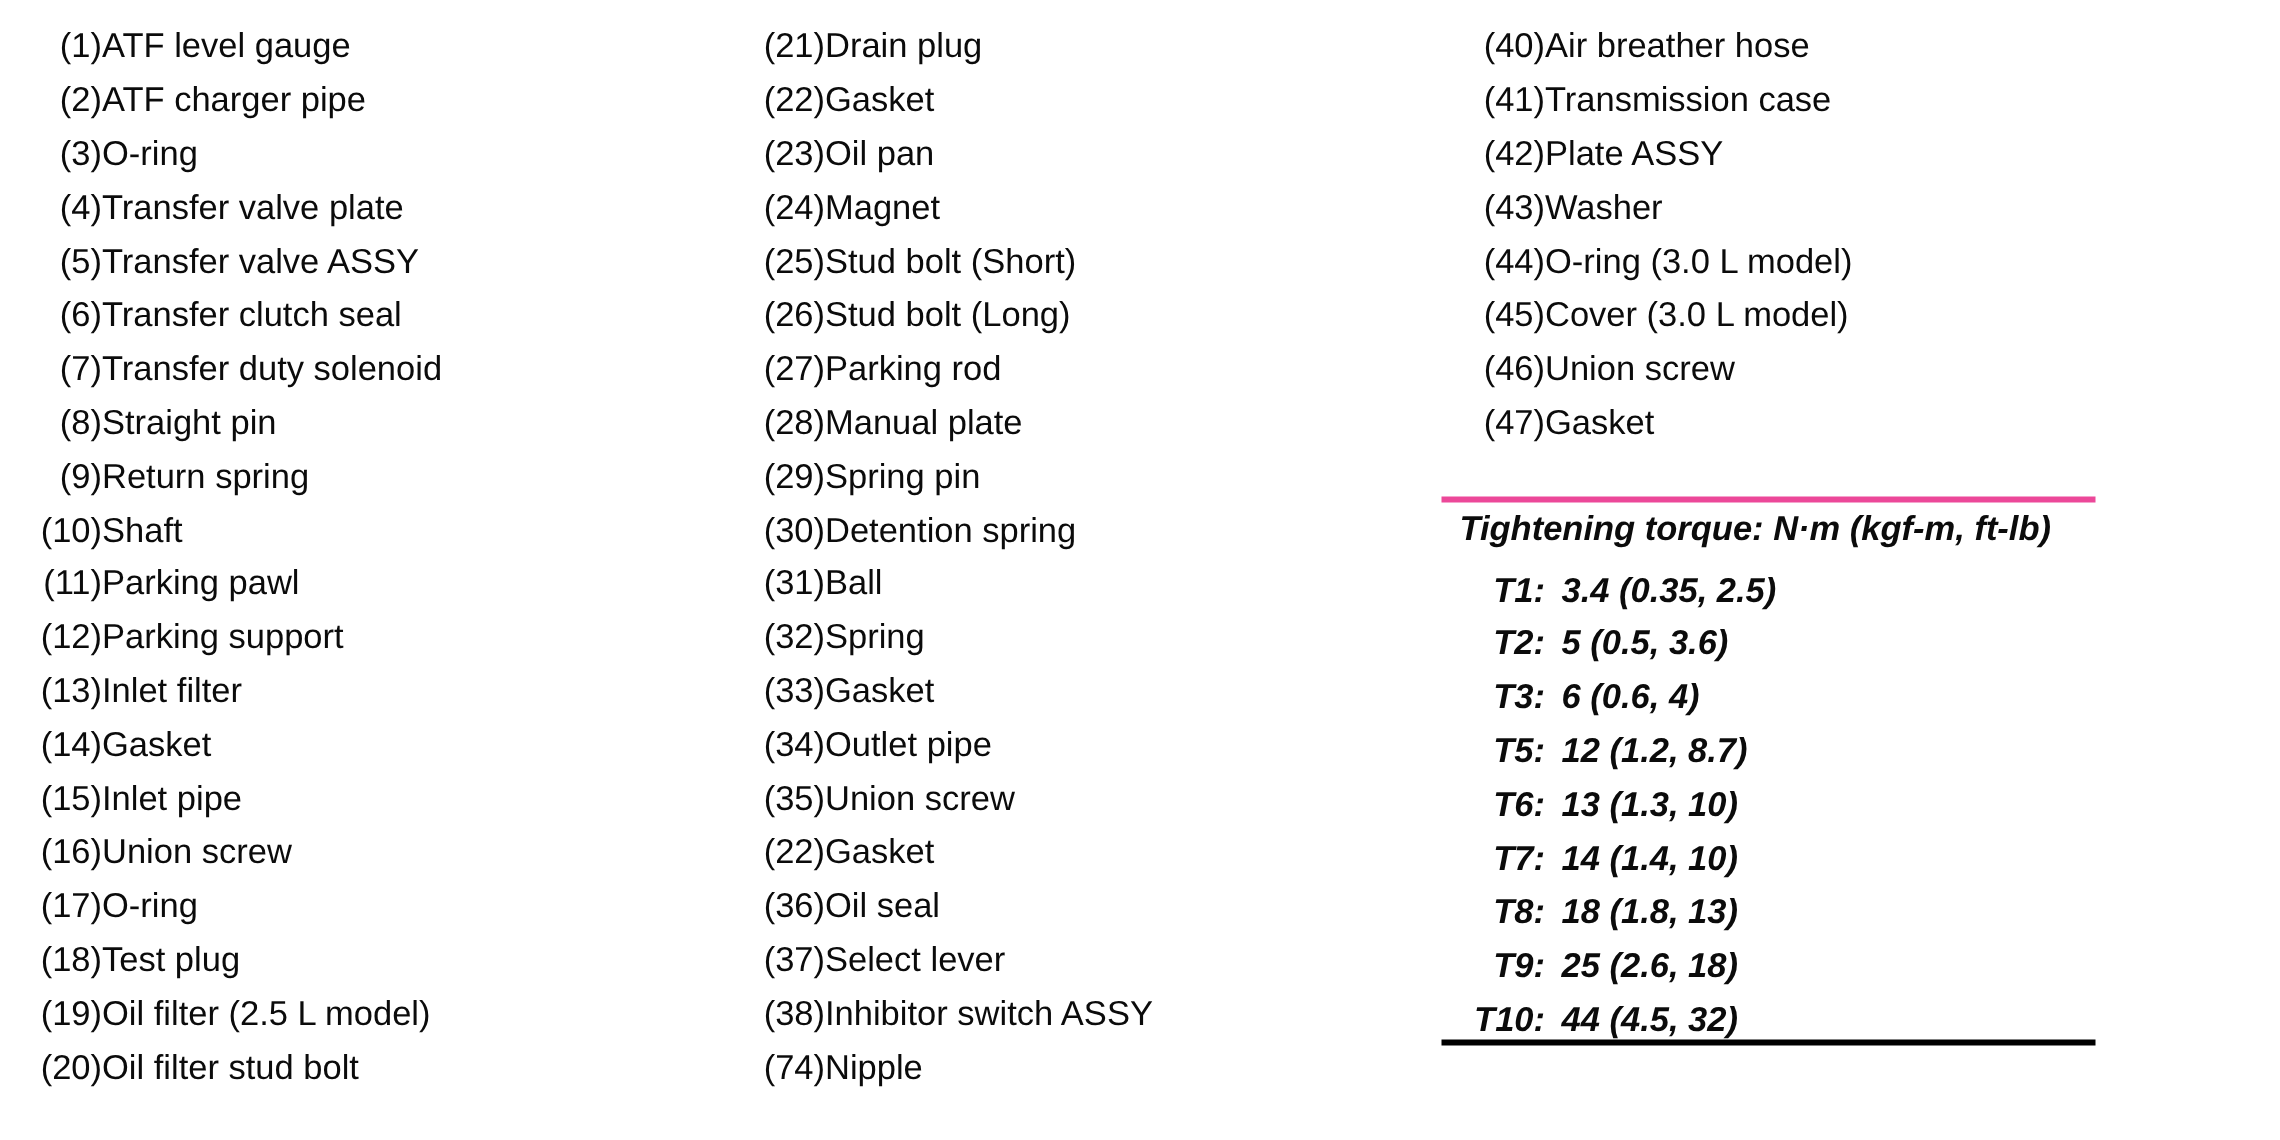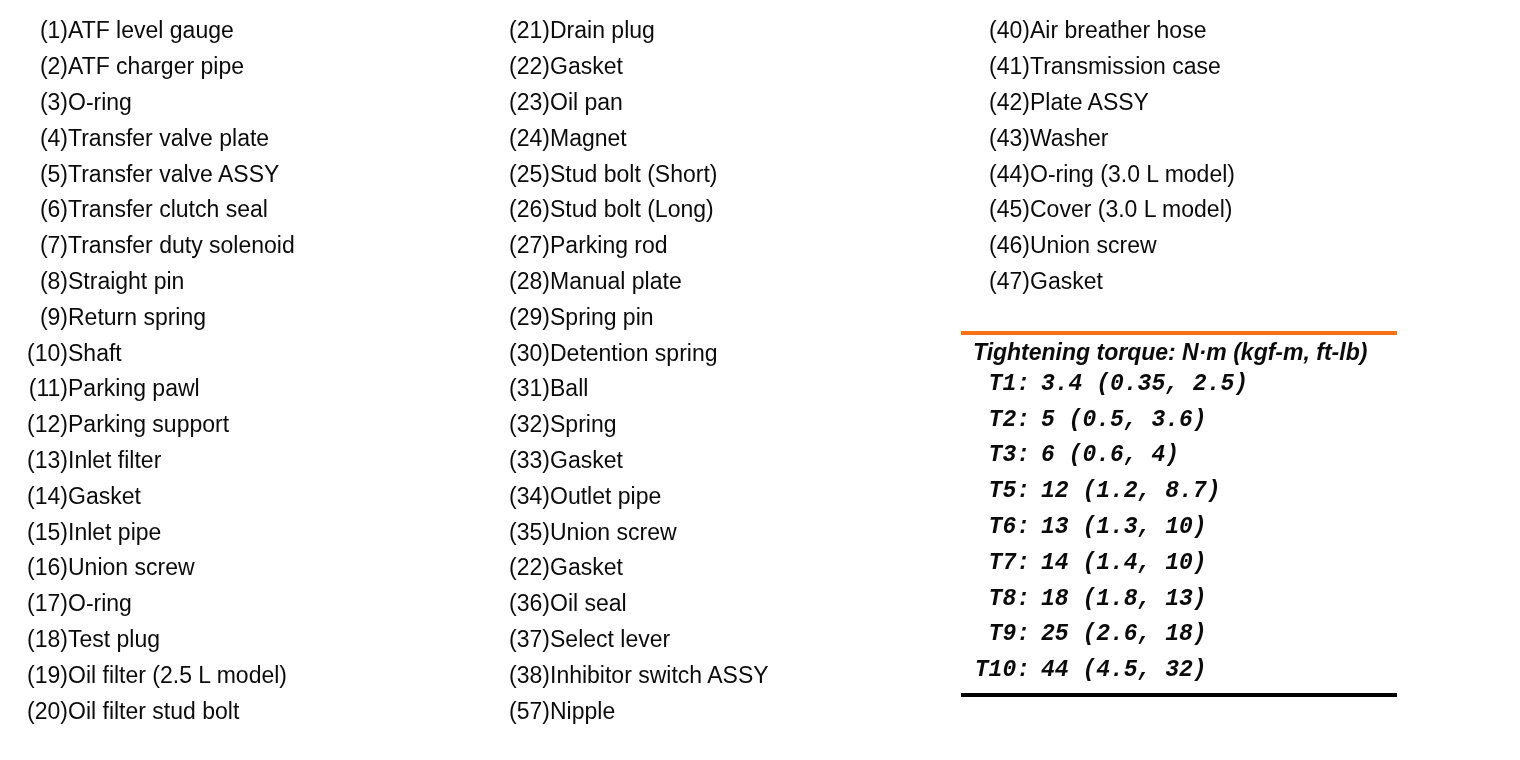--- a/index.html
+++ b/index.html
@@ -35,37 +35,36 @@
     width: 48px;
     text-align: right;
   }
   .part-label {
   }
   .torque-table {
     position: absolute;
     left: 961px;
     top: 331px;
     width: 436px;
-    border-top: 4px solid #f97316;
+    border-top: 4px solid #ec4899;
     border-bottom: 4px solid #000000;
     font-weight: bold;
     font-style: italic;
   }
   .torque-title {
     height: 35.8px;
     line-height: 35.8px;
     padding-left: 12px;
     white-space: nowrap;
   }
   .torque-row {
     display: flex;
-    align-items: flex-start;
+    align-items: flex-end;
     height: 35.8px;
     white-space: nowrap;
-    font-family: Liberation Mono, monospace;
   }
   .torque-label {
     flex: none;
     width: 69px;
     text-align: right;
   }
   .torque-value {
     margin-left: 11px;
   }
 </style>
@@ -266,21 +265,21 @@
       <span class="part-num">(37)</span>
       <span class="part-label">Select lever</span>
     </div>
 
     <div class="part-row">
       <span class="part-num">(38)</span>
       <span class="part-label">Inhibitor switch ASSY</span>
     </div>
 
     <div class="part-row">
-      <span class="part-num">(57)</span>
+      <span class="part-num">(74)</span>
       <span class="part-label">Nipple</span>
     </div>
   </div>
 
 <div id="col-3" class="parts-col">
 
     <div class="part-row">
       <span class="part-num">(40)</span>
       <span class="part-label">Air breather hose</span>
     </div>

